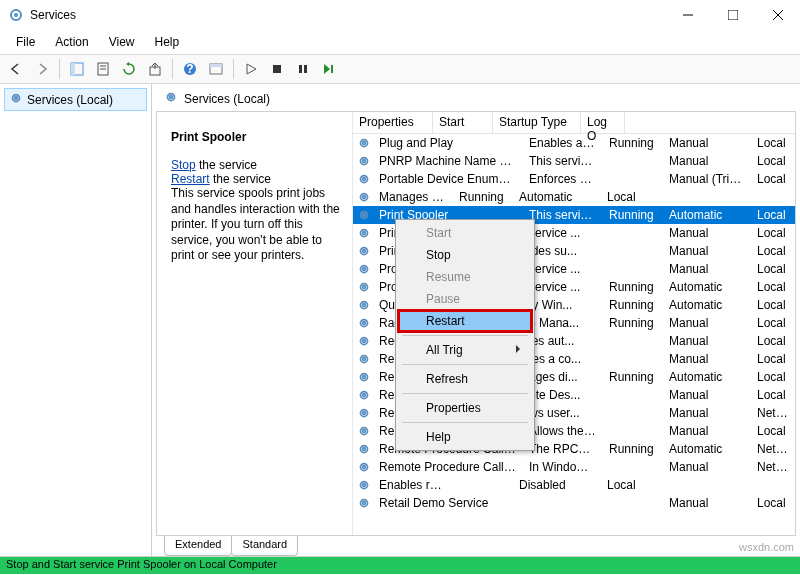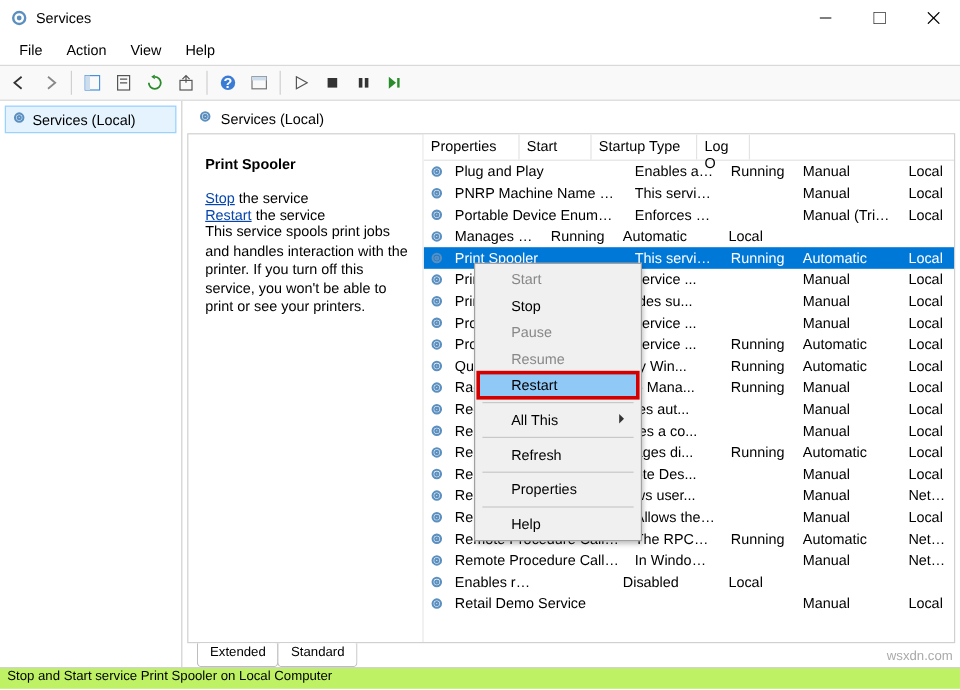--- a/index.html
+++ b/index.html
@@ -38,21 +38,21 @@
   .ctxmenu { position:absolute; left: 395px; top: 219px; width:140px; background:#f0f0f0; border:1px solid #a0a0a0; box-shadow:2px 2px 4px rgba(0,0,0,.25); z-index:10; padding:2px;}
   .ctxmenu .mitem { padding:4px 20px 4px 28px; position:relative;}
   .ctxmenu .mitem.disabled { color:#888;}
   .ctxmenu .mitem.hover { background:#90c8f6; border:1px solid #2a8dd4; padding:3px 19px 3px 27px;}
   .ctxmenu .mitem.hl { outline:3px solid #d40000; outline-offset:-2px;}
   .ctxmenu .sep { height:1px; background:#c8c8c8; margin:3px 4px;}
   .ctxmenu .arrow{position:absolute;right:8px;top:6px;border:4px solid transparent;border-left-color:#333;}
   .tabs { height:22px; display:flex; padding-left:8px; border-top: none; margin: -4px 4px 0 4px;}
   .tab { border:1px solid #bdbdbd; border-top:none; padding:2px 10px; background:#fff; font-size:11px; position:relative; border-radius:0 0 4px 4px; margin-right:-1px;}
   .tab.active{background:#fff; z-index:1;}
-  .status { height:18px; border-top:1px solid #d0d0d0; padding:1px 6px; font-size:11px; background:#bef264;}
+  .status { height:18px; border-top:1px solid #d0d0d0; padding:1px 6px; font-size:11px; background:#22c55e;}
   .watermark{position:absolute;right:6px;bottom:22px;font-size:11px;color:#aaa;}
   svg.gear { width:14px;height:14px;}
   .gear circle{fill:none;stroke:#5a8fbf;stroke-width:2;}
 </style>
 </head>
 <body>
 
 <div class="titlebar">
   <span class="icon">
     <svg viewBox="0 0 16 16">
@@ -435,25 +435,25 @@
     <div class="tabs">
       <div class="tab active">Extended</div>
       <div class="tab">Standard</div>
     </div>
   </div>
 </div>
 
 <div class="ctxmenu">
   <div class="mitem disabled">Start</div>
   <div class="mitem">Stop</div>
+  <div class="mitem disabled">Resume</div>
   <div class="mitem disabled">Pause</div>
-  <div class="mitem disabled">Resume</div>
   <div class="mitem hover hl">Restart</div>
   <div class="sep"></div>
-  <div class="mitem"><span>All This</span><span class="arrow"></span></div>
+  <div class="mitem"><span>All Trig</span><span class="arrow"></span></div>
   <div class="sep"></div>
   <div class="mitem">Refresh</div>
   <div class="sep"></div>
   <div class="mitem" style="font-weight:normal">Properties</div>
   <div class="sep"></div>
   <div class="mitem">Help</div>
 </div>
 
 <div class="status">Stop and Start service Print Spooler on Local Computer</div>
 <div class="watermark">wsxdn.com</div>

